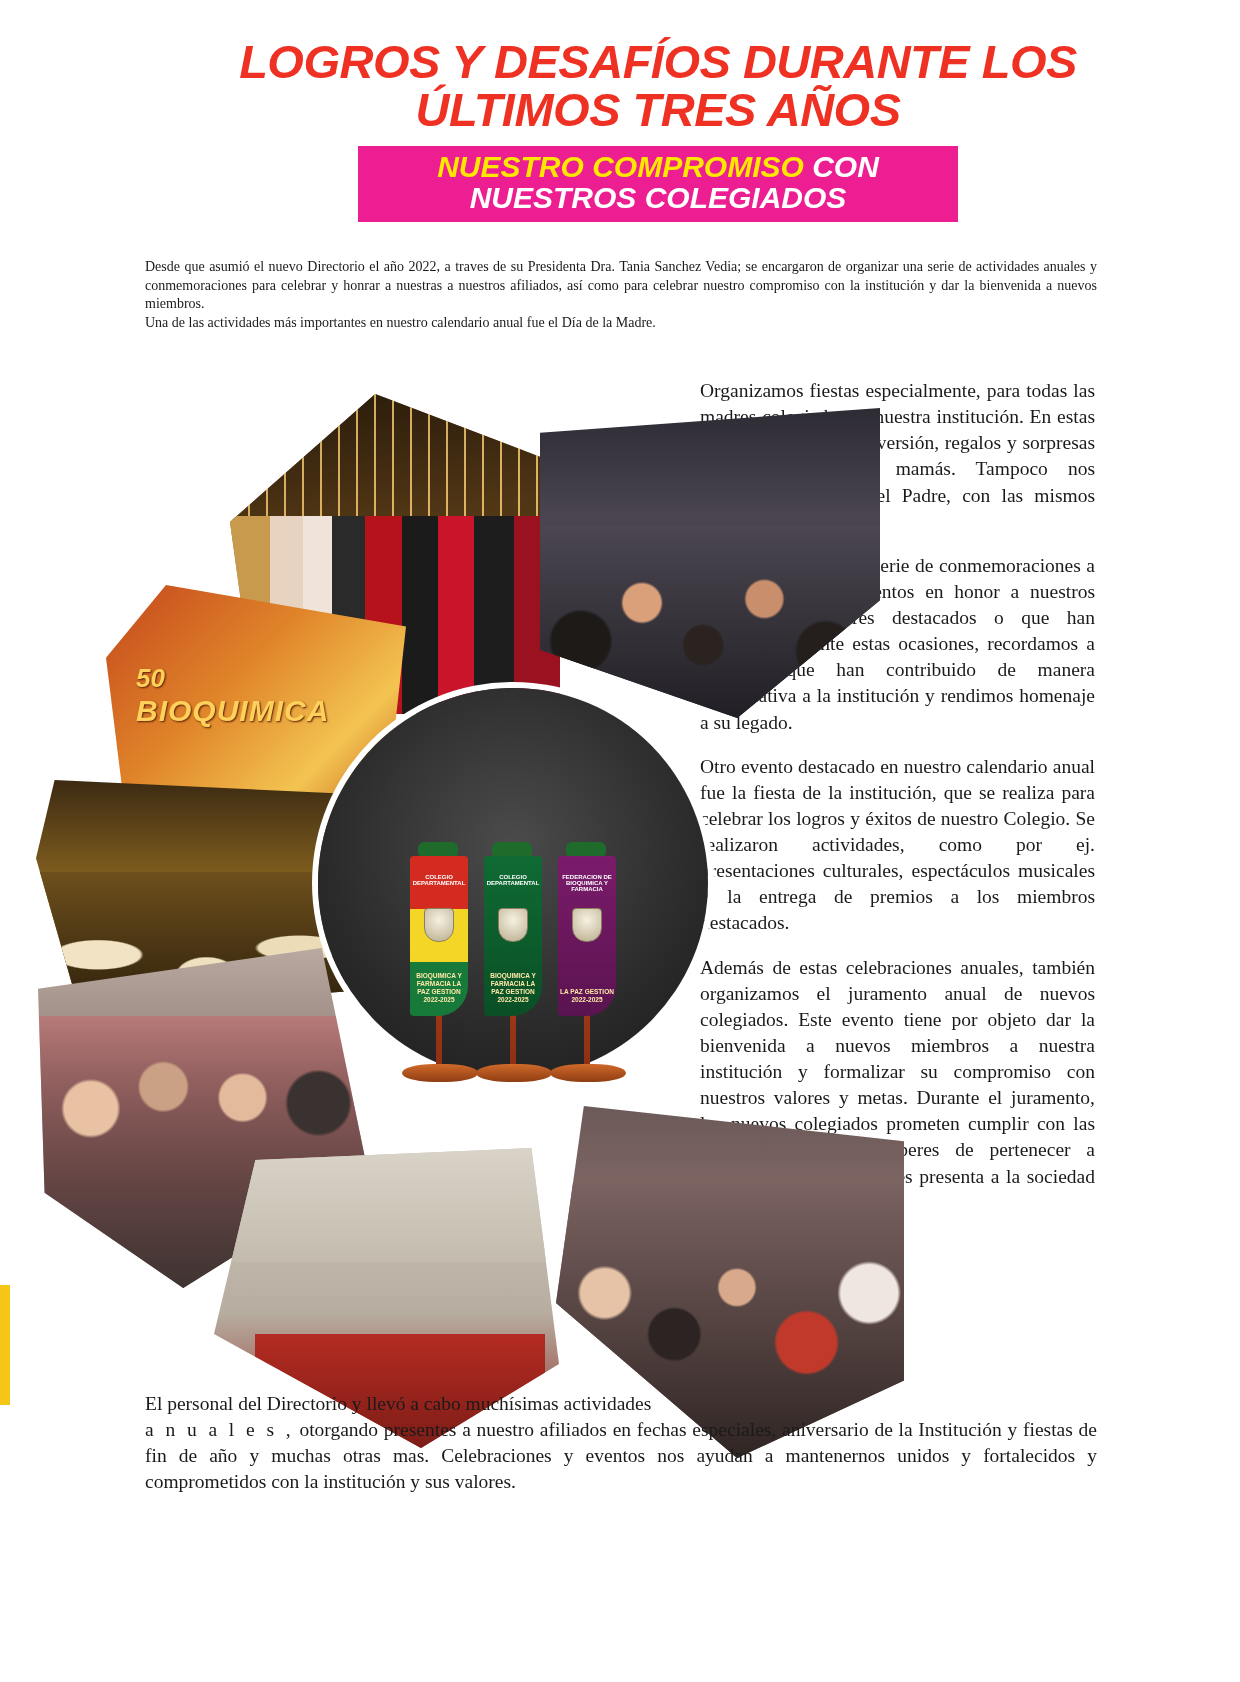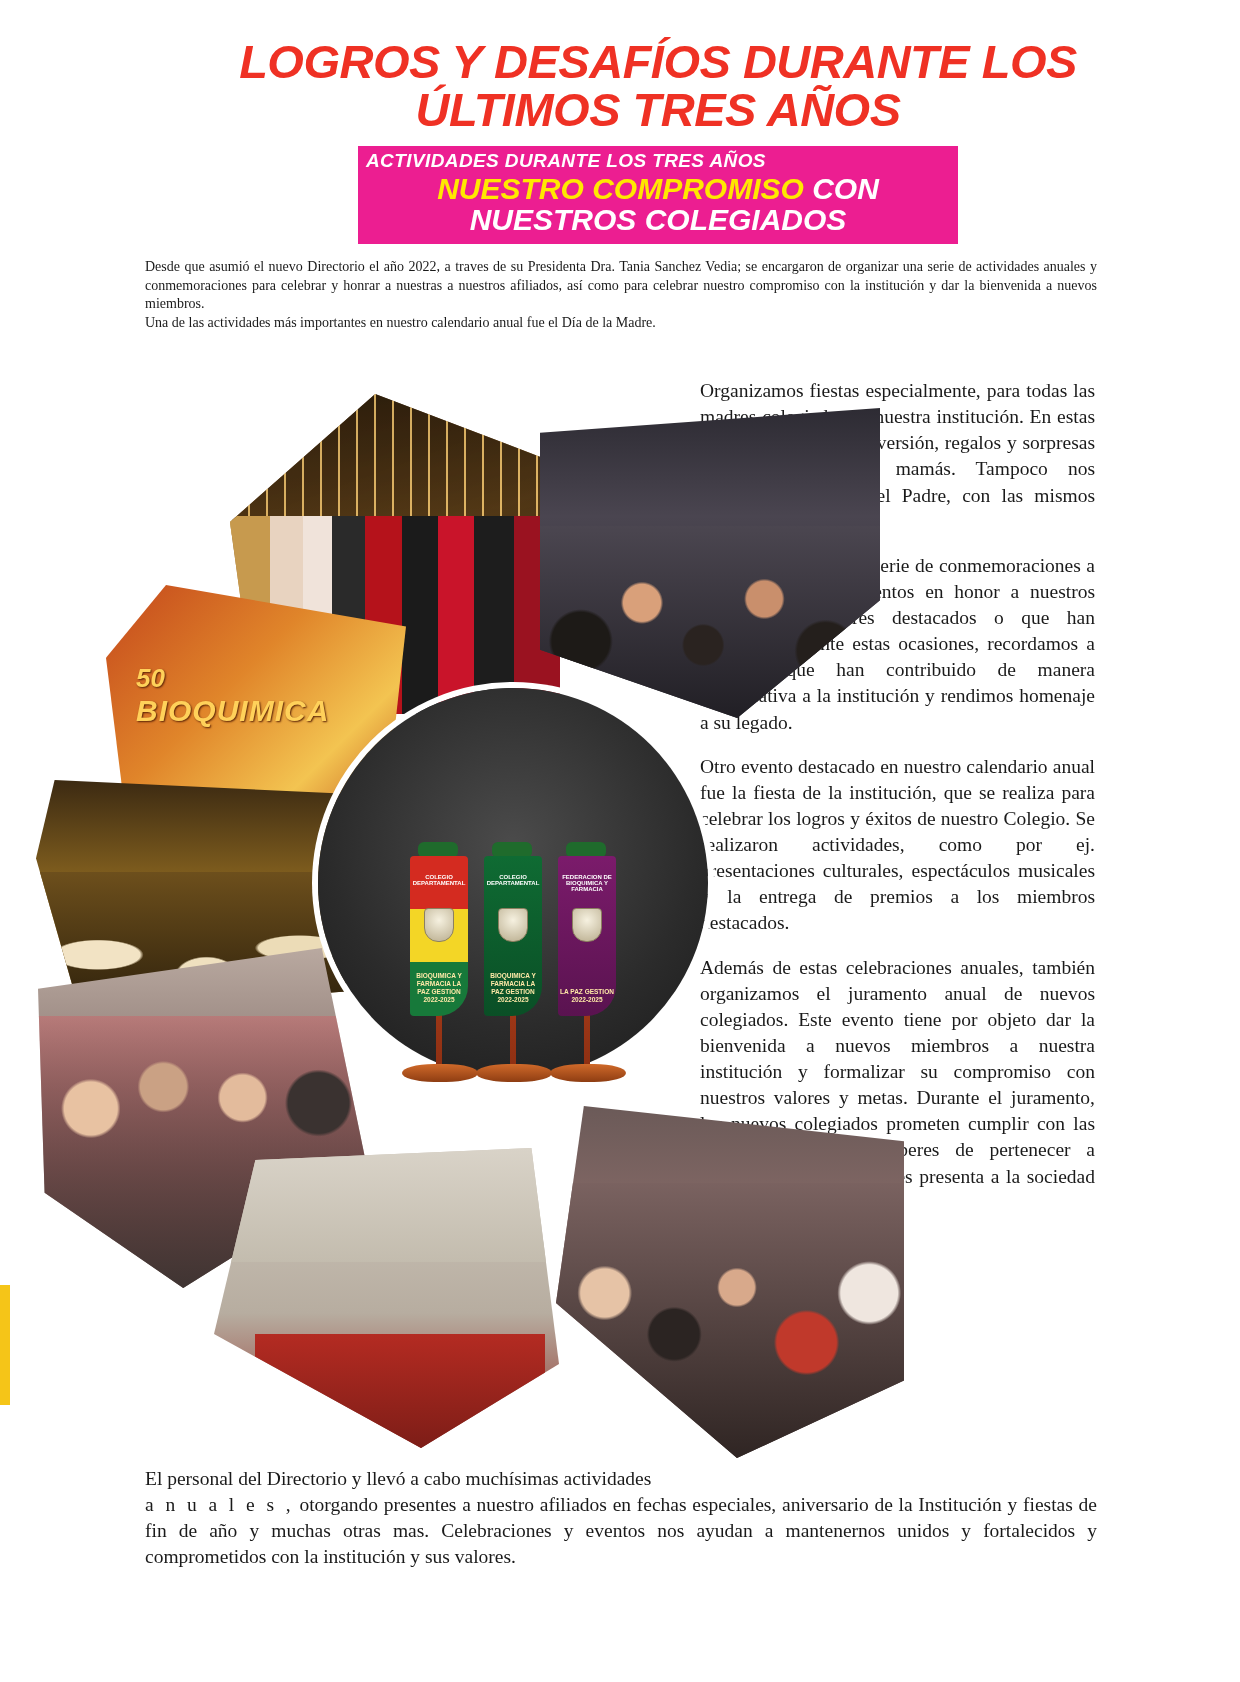--- a/index.html
+++ b/index.html
@@ -107,21 +107,21 @@
     color: #1a1a1a;
   }
   .col-right p {
     margin: 0 0 18px 0;
     text-align: justify;
   }
   .col-right p:last-child { margin-bottom: 0; }
   .bottom-text {
     position: absolute;
     left: 145px;
-    top: 1466px;
+    top: 1391px;
     width: 952px;
     font-size: 19.5px;
     line-height: 1.33;
     text-align: justify;
     color: #1a1a1a;
   }
   .bottom-text p { margin: 0; }
   .spaced {
     letter-spacing: 3px;
   }
@@ -318,21 +318,20 @@
 
 <div class="page">
 
   <div class="title-block">
     <div class="main-title">
       <span>LOGROS Y DESAFÍOS DURANTE LOS</span>
       <span class="line2">ÚLTIMOS TRES AÑOS</span>
     </div>
 
     <div class="pink-banner">
-      <span class="sub1">ACTIVIDADES DURANTE LOS TRES AÑOS</span>
       <span class="sub2">
         <span class="hl">NUESTRO COMPROMISO</span>
         <span class="wt">CON</span>
       </span>
       <span class="sub3">NUESTROS COLEGIADOS</span>
     </div>
   </div>
 
   <div class="intro">
     <p>Desde que asumió el nuevo Directorio el año 2022, a traves de su Presidenta Dra. Tania Sanchez Vedia; se encargaron de organizar una serie de actividades anuales y conmemoraciones para celebrar y honrar a nuestras a nuestros afiliados, así como para celebrar nuestro compromiso con la institución y dar la bienvenida a nuevos miembros.</p>

